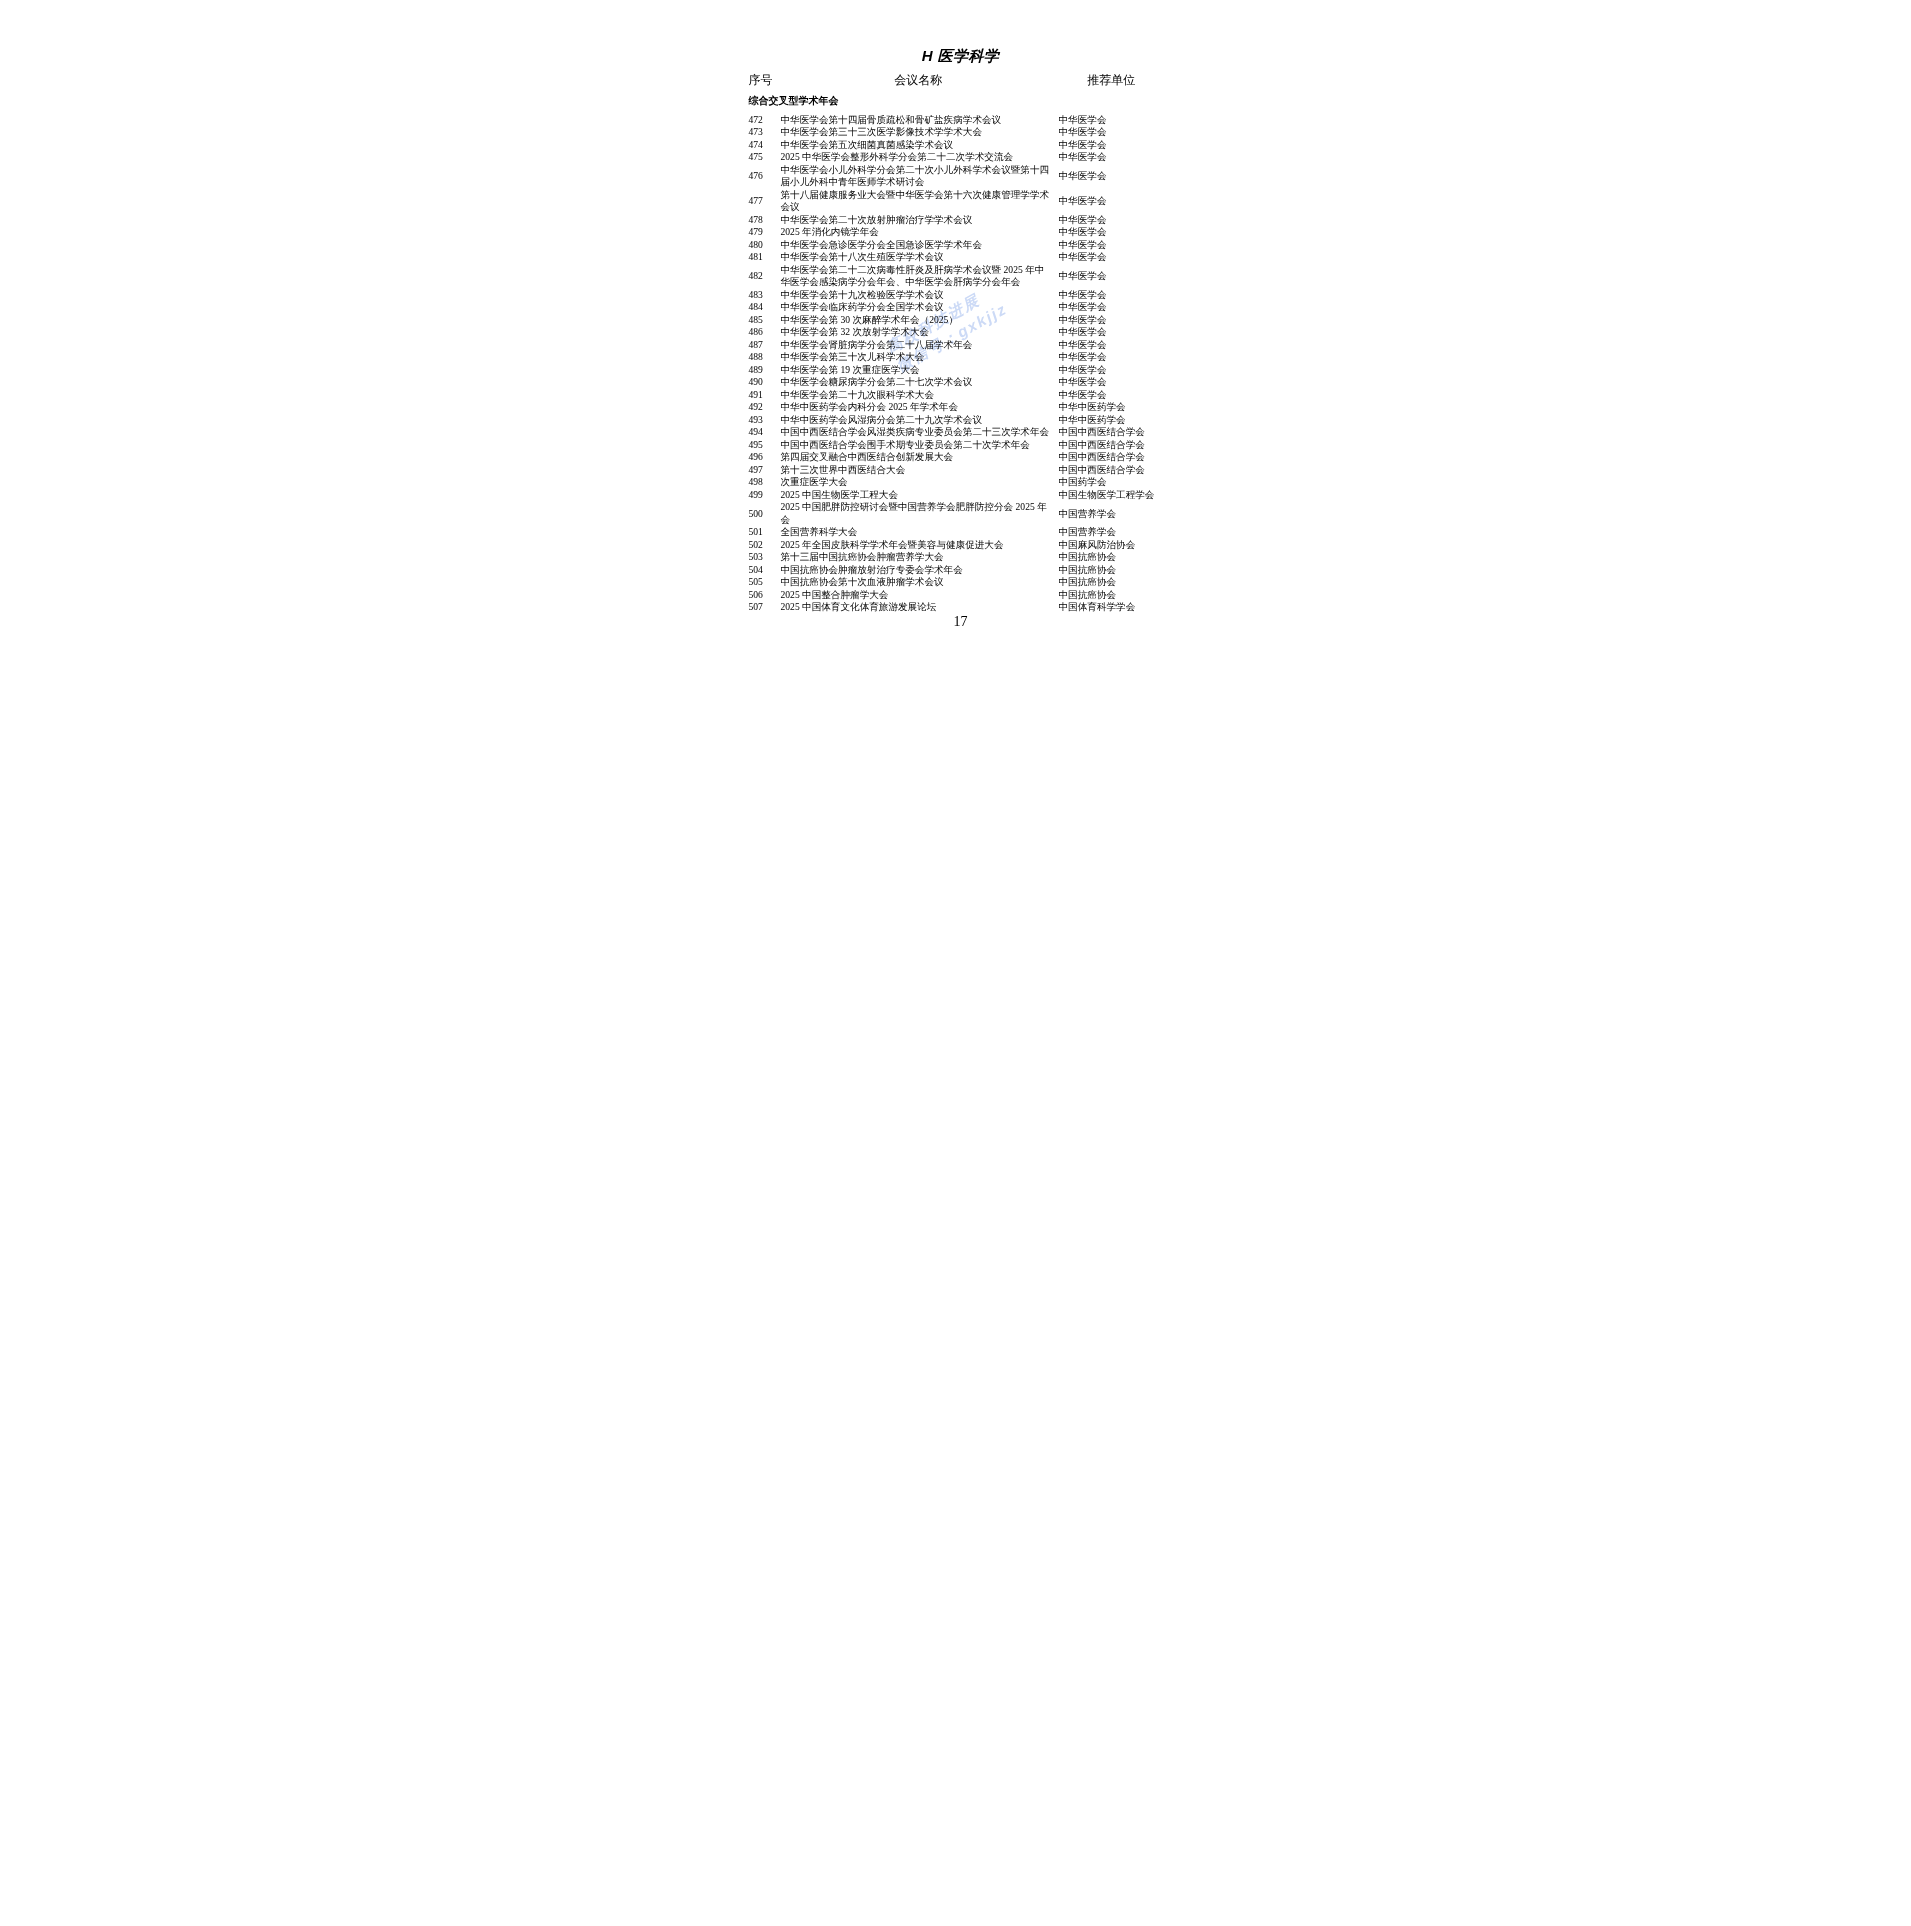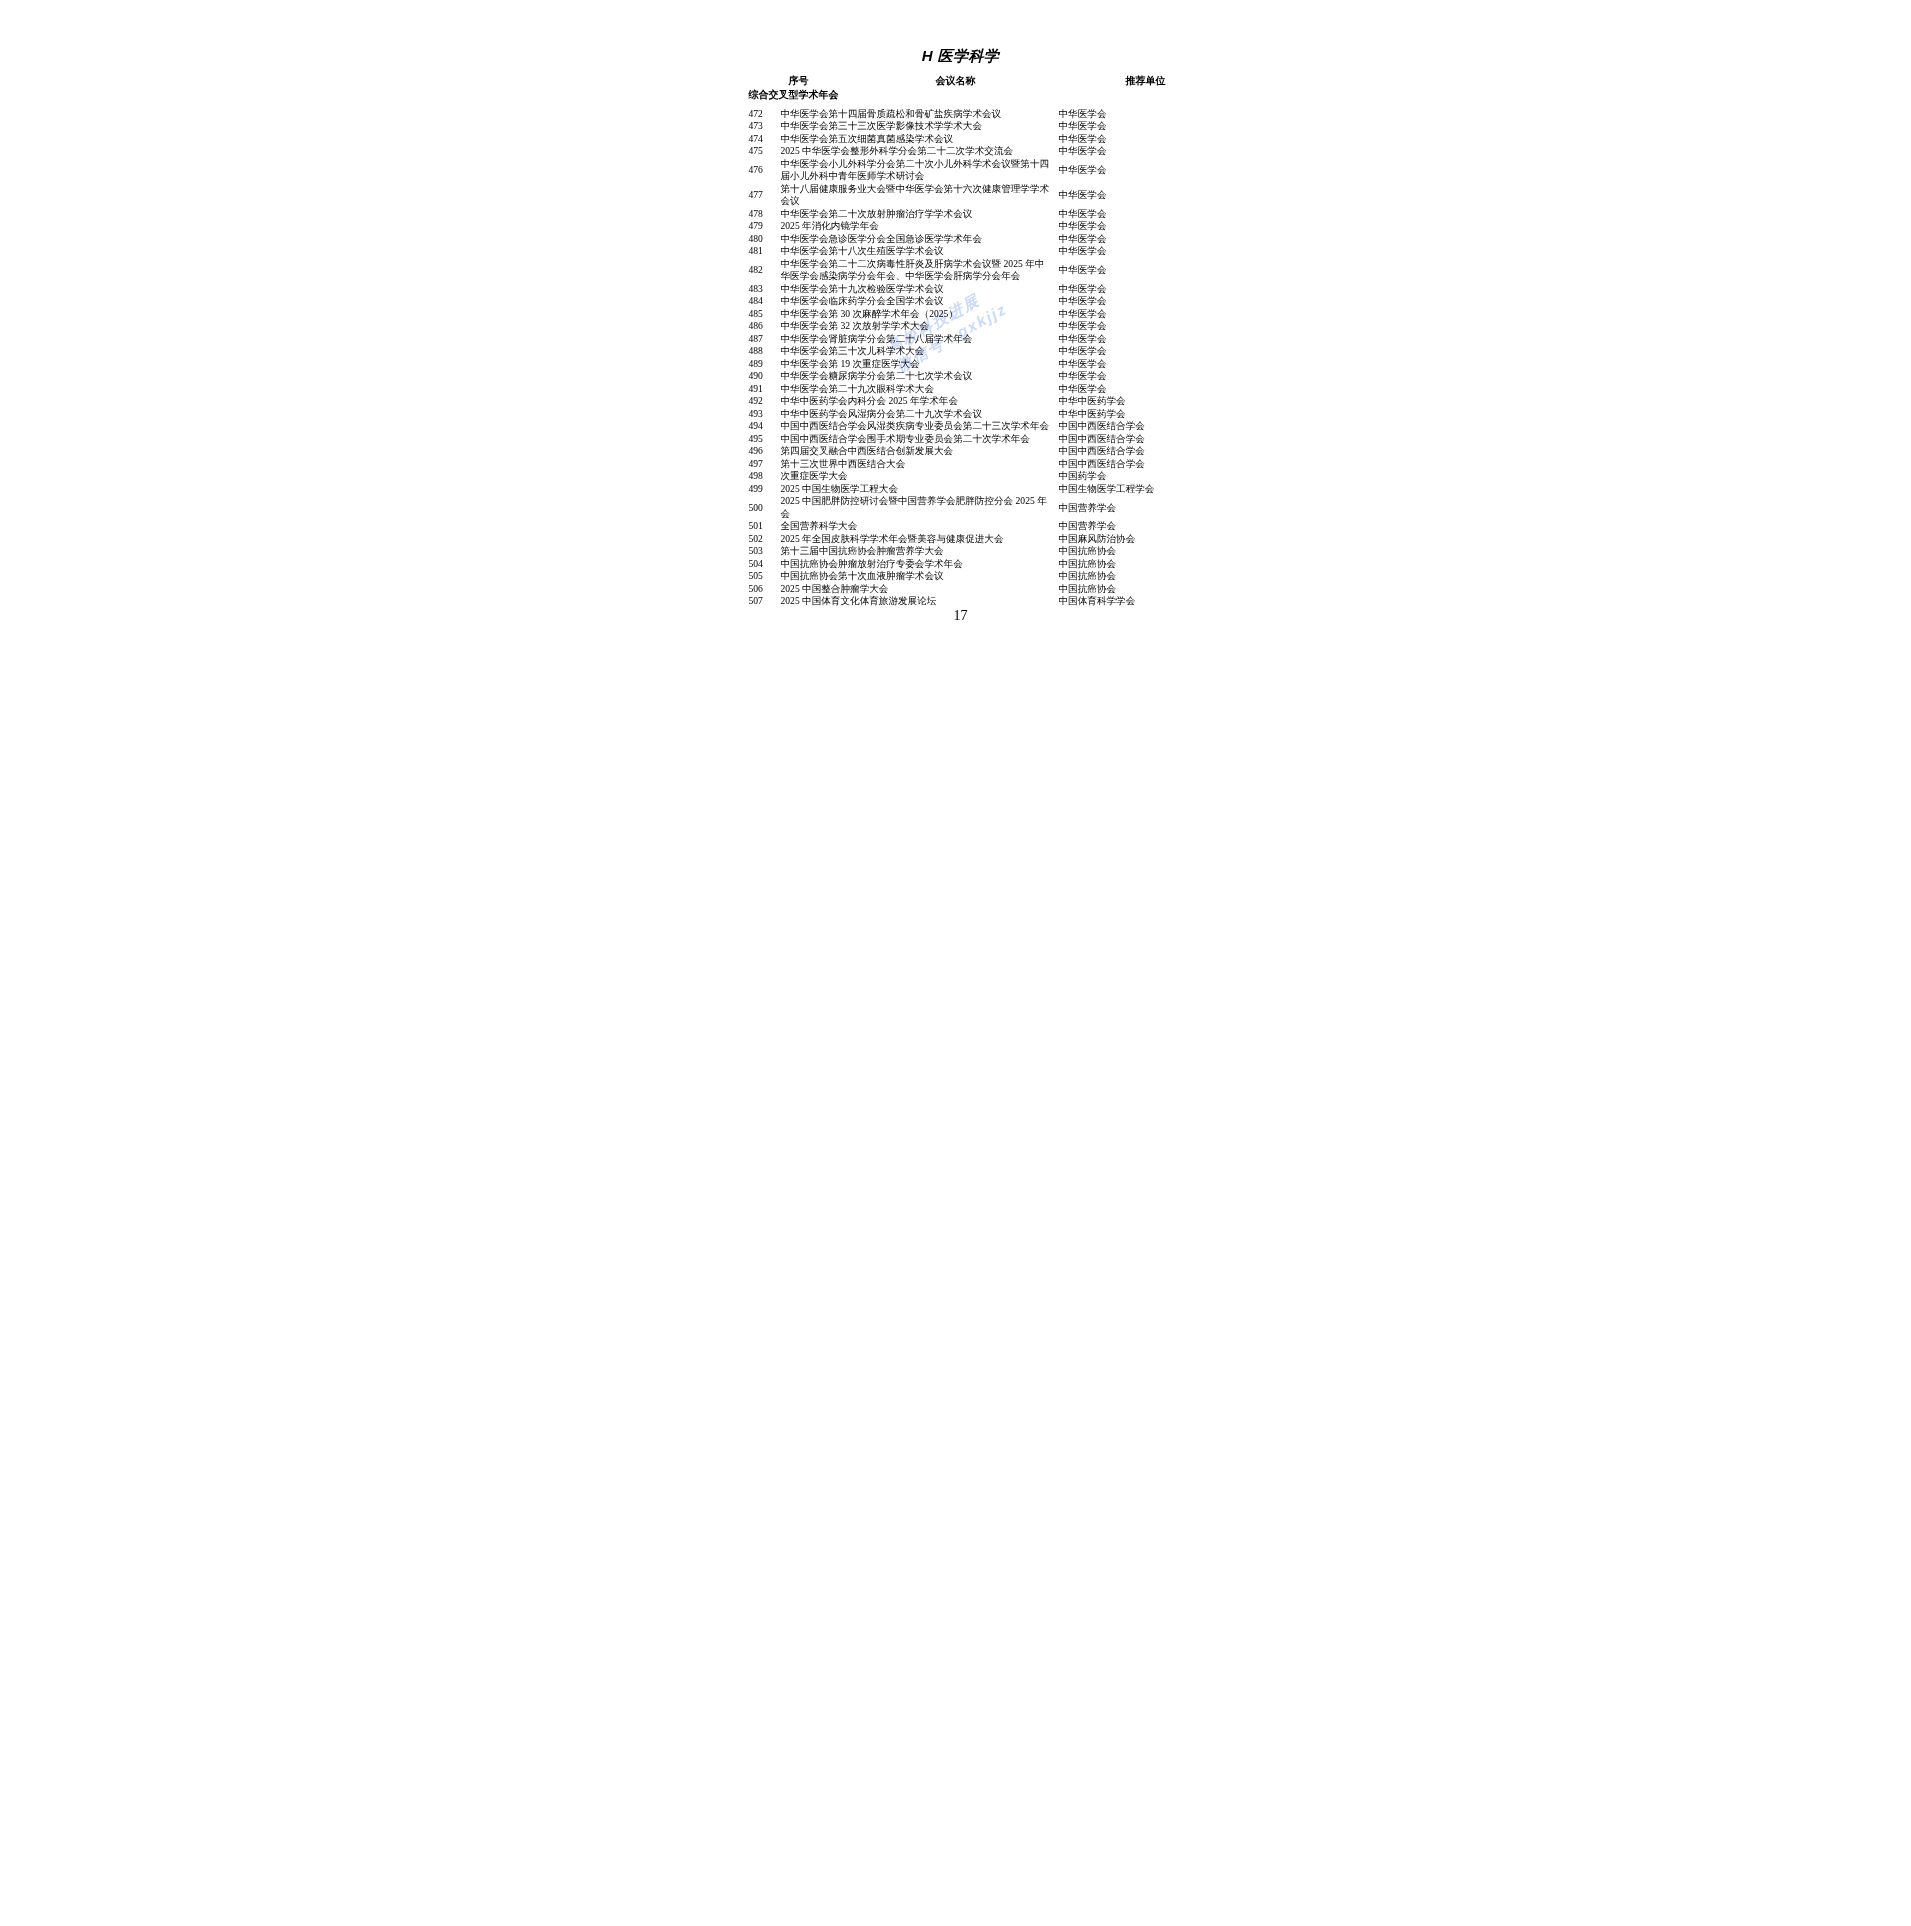--- a/index.html
+++ b/index.html
@@ -22,28 +22,28 @@
     font-family:"Liberation Sans","DejaVu Sans",sans-serif;
     font-weight:700;
     font-size:15px; line-height:12.7px;
     letter-spacing:0.4px;
     font-style:italic;
   }
   .head-row {
     display:flex;
     margin-top:10.8px;
     font-family:"Liberation Sans","DejaVu Sans",sans-serif;
-    font-weight:700;
-    font-size:10px; line-height:13px;margin-left:40px;
+    font-weight:400;
+    font-size:12px; line-height:13px;
   }
   .head-index { width:24px; }
   .head-name  { width:270px; margin-left:10.8px; text-align:center; }
   .head-org   { width:100px; margin-left:8px; text-align:center; }
   .section-title {
-    margin-top:1px;
+    margin-top:7px;
     font-family:"Liberation Sans","DejaVu Sans",sans-serif;
     font-weight:700;
     font-size:10px; line-height:13px;
   }
   .rows { margin-top:7.3px; }
   .row { display:flex; align-items:center; }
   .cell { line-height:12.5px; }
   .cell.num  { width:24px; }
   .cell.name { width:270px; margin-left:8px; word-break:normal; }
   .cell.org  { width:100px; margin-left:8px; }

